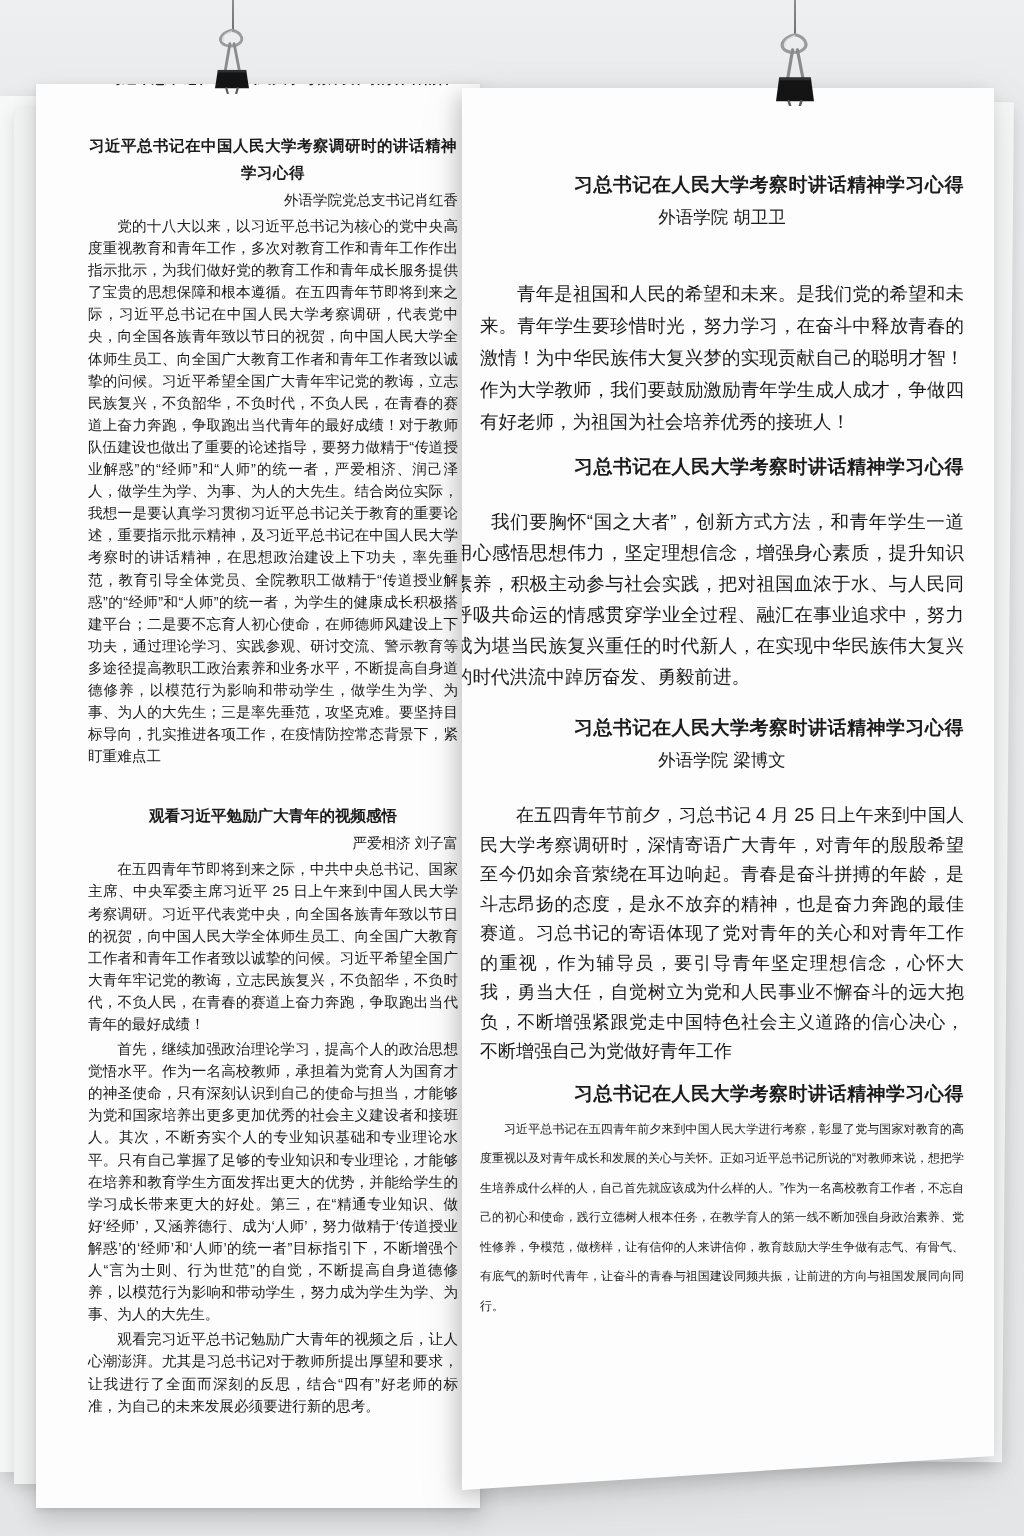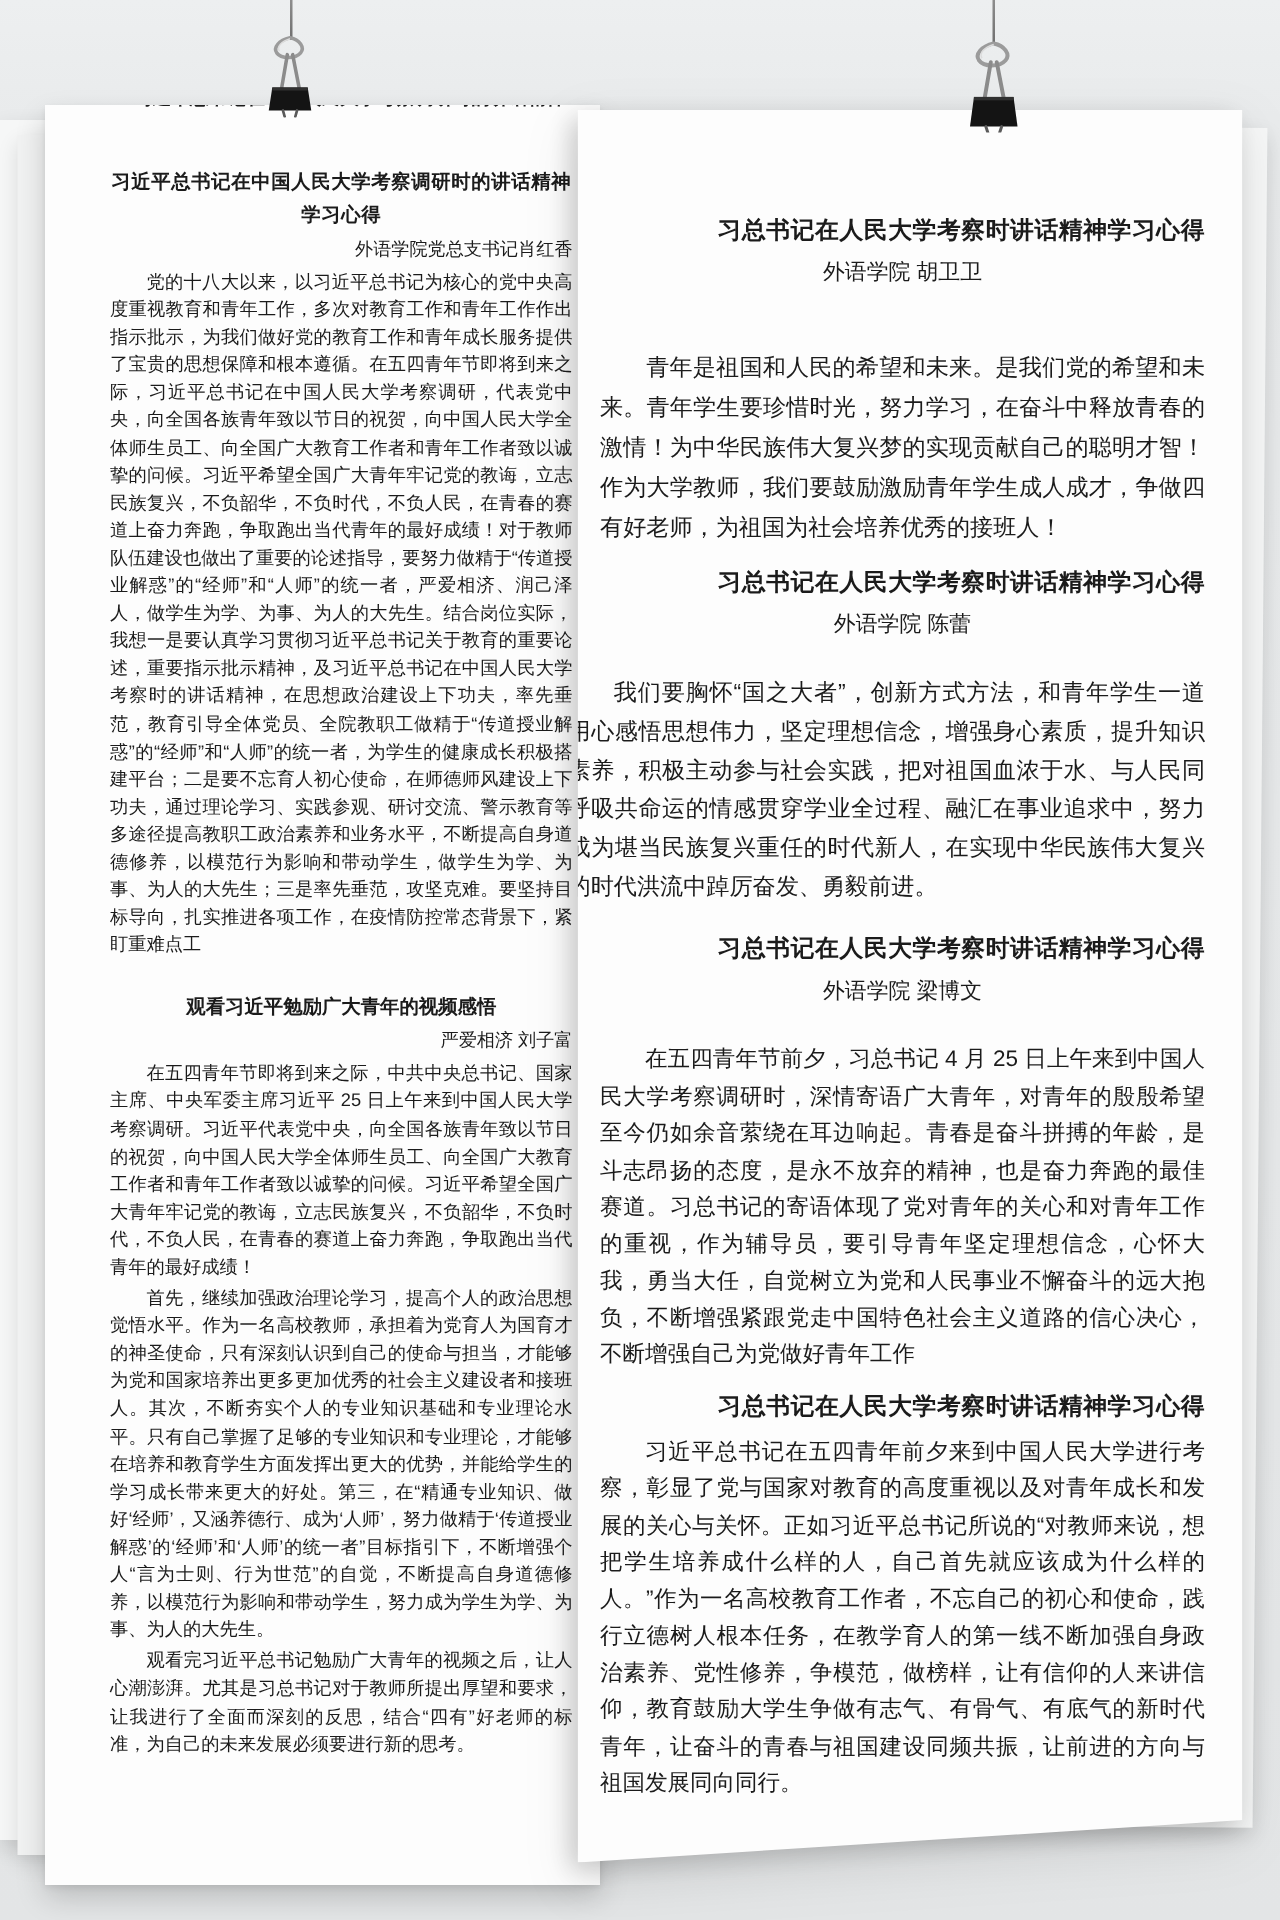--- a/index.html
+++ b/index.html
@@ -42,34 +42,34 @@
     color:#1b1b1b;
   }
   
   .lp-sliver{height:5px;overflow:hidden;font-weight:bold;font-size:15px;text-align:right;padding-right:6px;}
   .lp-sliver span{display:block;margin-top:-15px;}
   .lp-title{margin-top:42px;font-size:15.5px;font-weight:bold;text-align:center;line-height:29px;letter-spacing:.5px;}
   .lp-title2{font-size:15.5px;font-weight:bold;text-align:center;line-height:26px;}
   .lp-author{margin-top:2px;font-size:14.5px;text-align:right;line-height:24px;}
   .lp-body{margin:3px 0 0 0;font-size:14.6px;line-height:22.1px;text-align:justify;text-justify:inter-ideograph;}
   .indent{text-indent:2em;}
-  .lp-sec2{margin-top:26px;}
+  .lp-sec2{margin-top:36px;}
   
   .rp-title{font-size:19px;font-weight:bold;text-align:right;line-height:30px;letter-spacing:.5px;}
   .rp-author{margin-top:2px;font-size:17.5px;text-align:center;line-height:30px;}
   .rp-author.small{font-size:15px;line-height:26px;}
   .rp-body{margin:0;text-align:justify;text-justify:inter-ideograph;}
   .rp-b1{margin-top:46px;font-size:18.5px;line-height:32px;}
   .rp-t1{margin-top:82px;}
   .rp-t2{margin-top:14px;}
   .rp-b2{margin-top:24px;margin-left:-26px;font-size:18.5px;line-height:31px;height:205px;overflow:hidden;}
   .rp-t3{margin-top:2px;}
   .rp-b3{margin-top:26px;font-size:18px;line-height:29.5px;}
   .rp-t4{margin-top:12px;}
-  .rp-b4{margin-top:6px;font-size:18px;line-height:29.5px;}
+  .rp-b4{margin-top:6px;font-size:12px;line-height:29.5px;}
   p{margin:0;}
 </style>
 </head>
 <body>
 
 <div class="canvas">
 
   <div class="string s-left"></div>
   <div class="string s-right"></div>
 
@@ -98,21 +98,20 @@
   </div>
 
   <div class="paper-right-wrap">
     <div class="paper-right">
 
       <div class="rp-title rp-t1">习总书记在人民大学考察时讲话精神学习心得</div>
       <div class="rp-author">外语学院 胡卫卫</div>
       <p class="rp-body rp-b1 indent">青年是祖国和人民的希望和未来。是我们党的希望和未来。青年学生要珍惜时光，努力学习，在奋斗中释放青春的激情！为中华民族伟大复兴梦的实现贡献自己的聪明才智！作为大学教师，我们要鼓励激励青年学生成人成才，争做四有好老师，为祖国为社会培养优秀的接班人！</p>
 
       <div class="rp-title rp-t2">习总书记在人民大学考察时讲话精神学习心得</div>
-      <div class="rp-author">外语学院 陈蕾</div>
       <p class="rp-body rp-b2 indent">我们要胸怀“国之大者”，创新方式方法，和青年学生一道用心感悟思想伟力，坚定理想信念，增强身心素质，提升知识素养，积极主动参与社会实践，把对祖国血浓于水、与人民同呼吸共命运的情感贯穿学业全过程、融汇在事业追求中，努力成为堪当民族复兴重任的时代新人，在实现中华民族伟大复兴的时代洪流中踔厉奋发、勇毅前进。</p>
 
       <div class="rp-title rp-t3">习总书记在人民大学考察时讲话精神学习心得</div>
       <div class="rp-author">外语学院 梁博文</div>
       <p class="rp-body rp-b3 indent">在五四青年节前夕，习总书记 4 月 25 日上午来到中国人民大学考察调研时，深情寄语广大青年，对青年的殷殷希望至今仍如余音萦绕在耳边响起。青春是奋斗拼搏的年龄，是斗志昂扬的态度，是永不放弃的精神，也是奋力奔跑的最佳赛道。习总书记的寄语体现了党对青年的关心和对青年工作的重视，作为辅导员，要引导青年坚定理想信念，心怀大我，勇当大任，自觉树立为党和人民事业不懈奋斗的远大抱负，不断增强紧跟党走中国特色社会主义道路的信心决心，不断增强自己为党做好青年工作</p>
 
       <div class="rp-title rp-t4">习总书记在人民大学考察时讲话精神学习心得</div>
       <p class="rp-body rp-b4 indent">习近平总书记在五四青年前夕来到中国人民大学进行考察，彰显了党与国家对教育的高度重视以及对青年成长和发展的关心与关怀。正如习近平总书记所说的“对教师来说，想把学生培养成什么样的人，自己首先就应该成为什么样的人。”作为一名高校教育工作者，不忘自己的初心和使命，践行立德树人根本任务，在教学育人的第一线不断加强自身政治素养、党性修养，争模范，做榜样，让有信仰的人来讲信仰，教育鼓励大学生争做有志气、有骨气、有底气的新时代青年，让奋斗的青春与祖国建设同频共振，让前进的方向与祖国发展同向同行。</p>
 
     </div>

